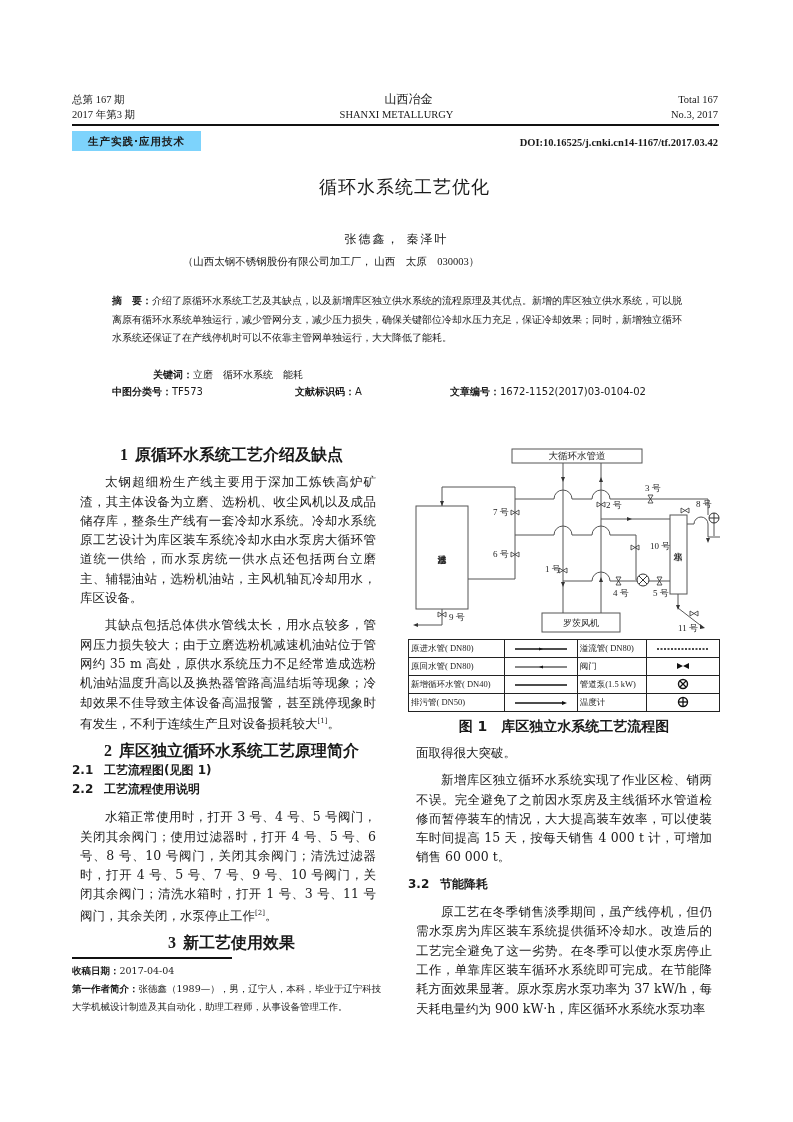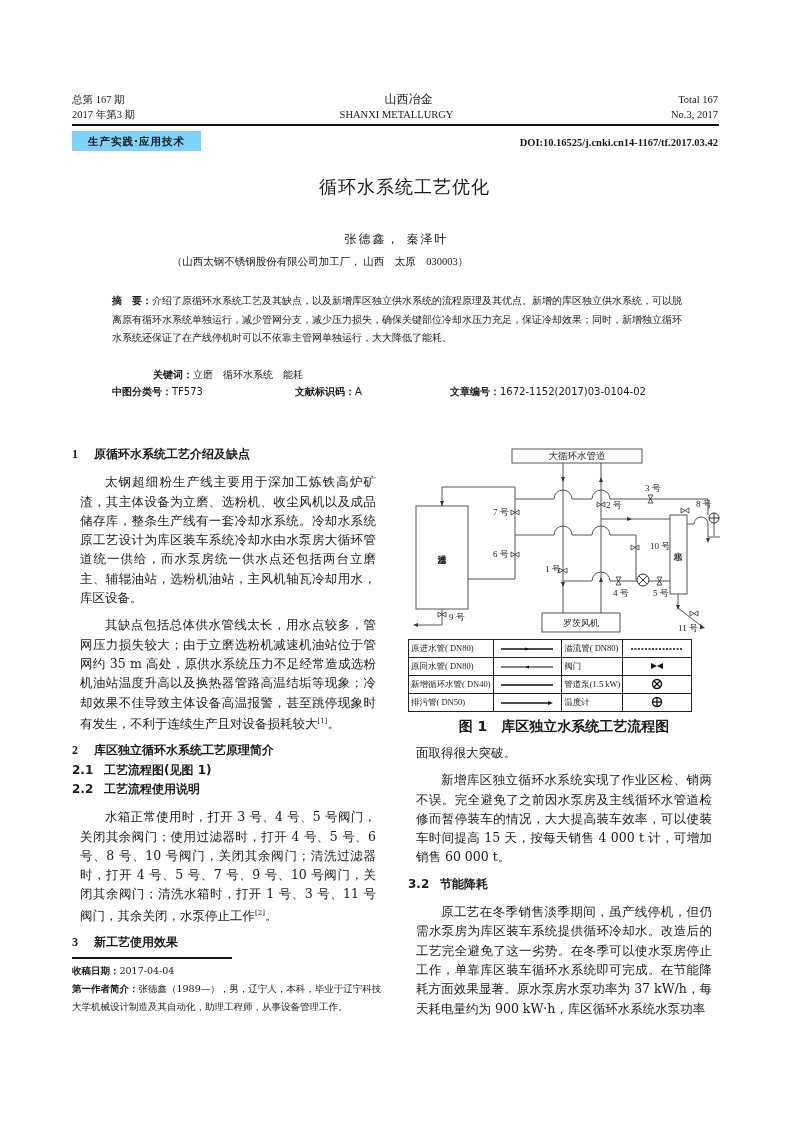--- a/index.html
+++ b/index.html
@@ -13,40 +13,40 @@
   .hdr-center .cn { font-size:12px;padding-left:24px; }
   .rule-top { left:72px; top:124px; width:647px; height:2px; background:#111; }
   .section-tag { left:72px; top:131px; width:129px; height:20px; background:#7dd3fc;
                  font-size:10.5px; line-height:20px; text-align:center; font-weight:bold;
                  font-family:"DejaVu Sans",sans-serif; letter-spacing:1px; }
   .doi { right:75px; top:137px; font-size:10.5px; font-weight:bold;
          font-family:"Liberation Serif",serif; }
   .title { left:0; width:793px; top:175px; text-align:center; font-size:18px;
            font-family:"DejaVu Sans",sans-serif; font-weight:normal; letter-spacing:1px;margin-left:8px; }
   .authors { left:0; width:793px; top:231px; text-align:center; font-size:12px; letter-spacing:2px; }
-  .affil { left:0; width:640px; top:255px; text-align:center; font-size:10.5px;
+  .affil { left:11px; width:640px; top:255px; text-align:center; font-size:10.5px;
            font-family:"Liberation Serif",serif; }
   .abstract { left:112px; top:292px; width:570px; font-size:10px; line-height:18.5px; }
   .abstract b, .kw b { font-family:"DejaVu Sans",sans-serif; font-weight:bold; }
   .kw { left:112px; top:366px; font-size:10px; line-height:18px;margin-left:41px; }
   .cls-row { left:112px; top:385px; width:570px; font-size:10px; font-family:"DejaVu Sans",sans-serif; }
   .cls-row span { position:absolute; top:0; white-space:nowrap; }
   .col { font-size:12.5px; line-height:19.3px; }
   .col p { margin:8px; text-indent:2em; text-align:justify; }
-  .h1 { font-family:"DejaVu Sans",sans-serif; font-weight:bold; font-size:12px; line-height:19.3px; }
+  .h1 { font-family:"DejaVu Sans",sans-serif; font-weight:bold; font-size:16px; line-height:19.3px;text-align:center; }
   .h1 .num { display:inline-block; width:22px; font-family:"Liberation Serif",serif; }
   .h2 { font-family:"DejaVu Sans",sans-serif; font-weight:bold; font-size:12px; line-height:19.3px; }
   .h2 .num { display:inline-block; width:32px; }
   .left-col { left:72px; top:445px; width:312px; }
   .right-col { left:408px; top:735px; width:312px; }
   .fn-rule { left:72px; top:957px; width:160px; height:1.5px; background:#111; }
   .footnote { left:72px; top:962px; width:312px; font-size:9.5px; line-height:18px; }
   .footnote b { font-family:"DejaVu Sans",sans-serif; }
   .diagram { left:408px; top:440px; width:312px; height:195px; }
-  .legend { left:408px; top:639px; width:284px; border-collapse:collapse; font-size:8.5px; }
+  .legend { left:408px; top:639px; width:312px; border-collapse:collapse; font-size:8.5px; }
   .legend td { border:1.2px solid #222; height:17px; padding:0 2px; white-space:nowrap;
                font-family:"Liberation Serif",serif; }
   .legend td.sym { text-align:center; width:68px; }
   .fig-cap { left:408px; top:718px; width:312px; text-align:center; font-size:14px;
              font-family:"DejaVu Sans",sans-serif; font-weight:bold; }
   sup { font-size:7px; }
 </style>
 </head>
 <body>
 

